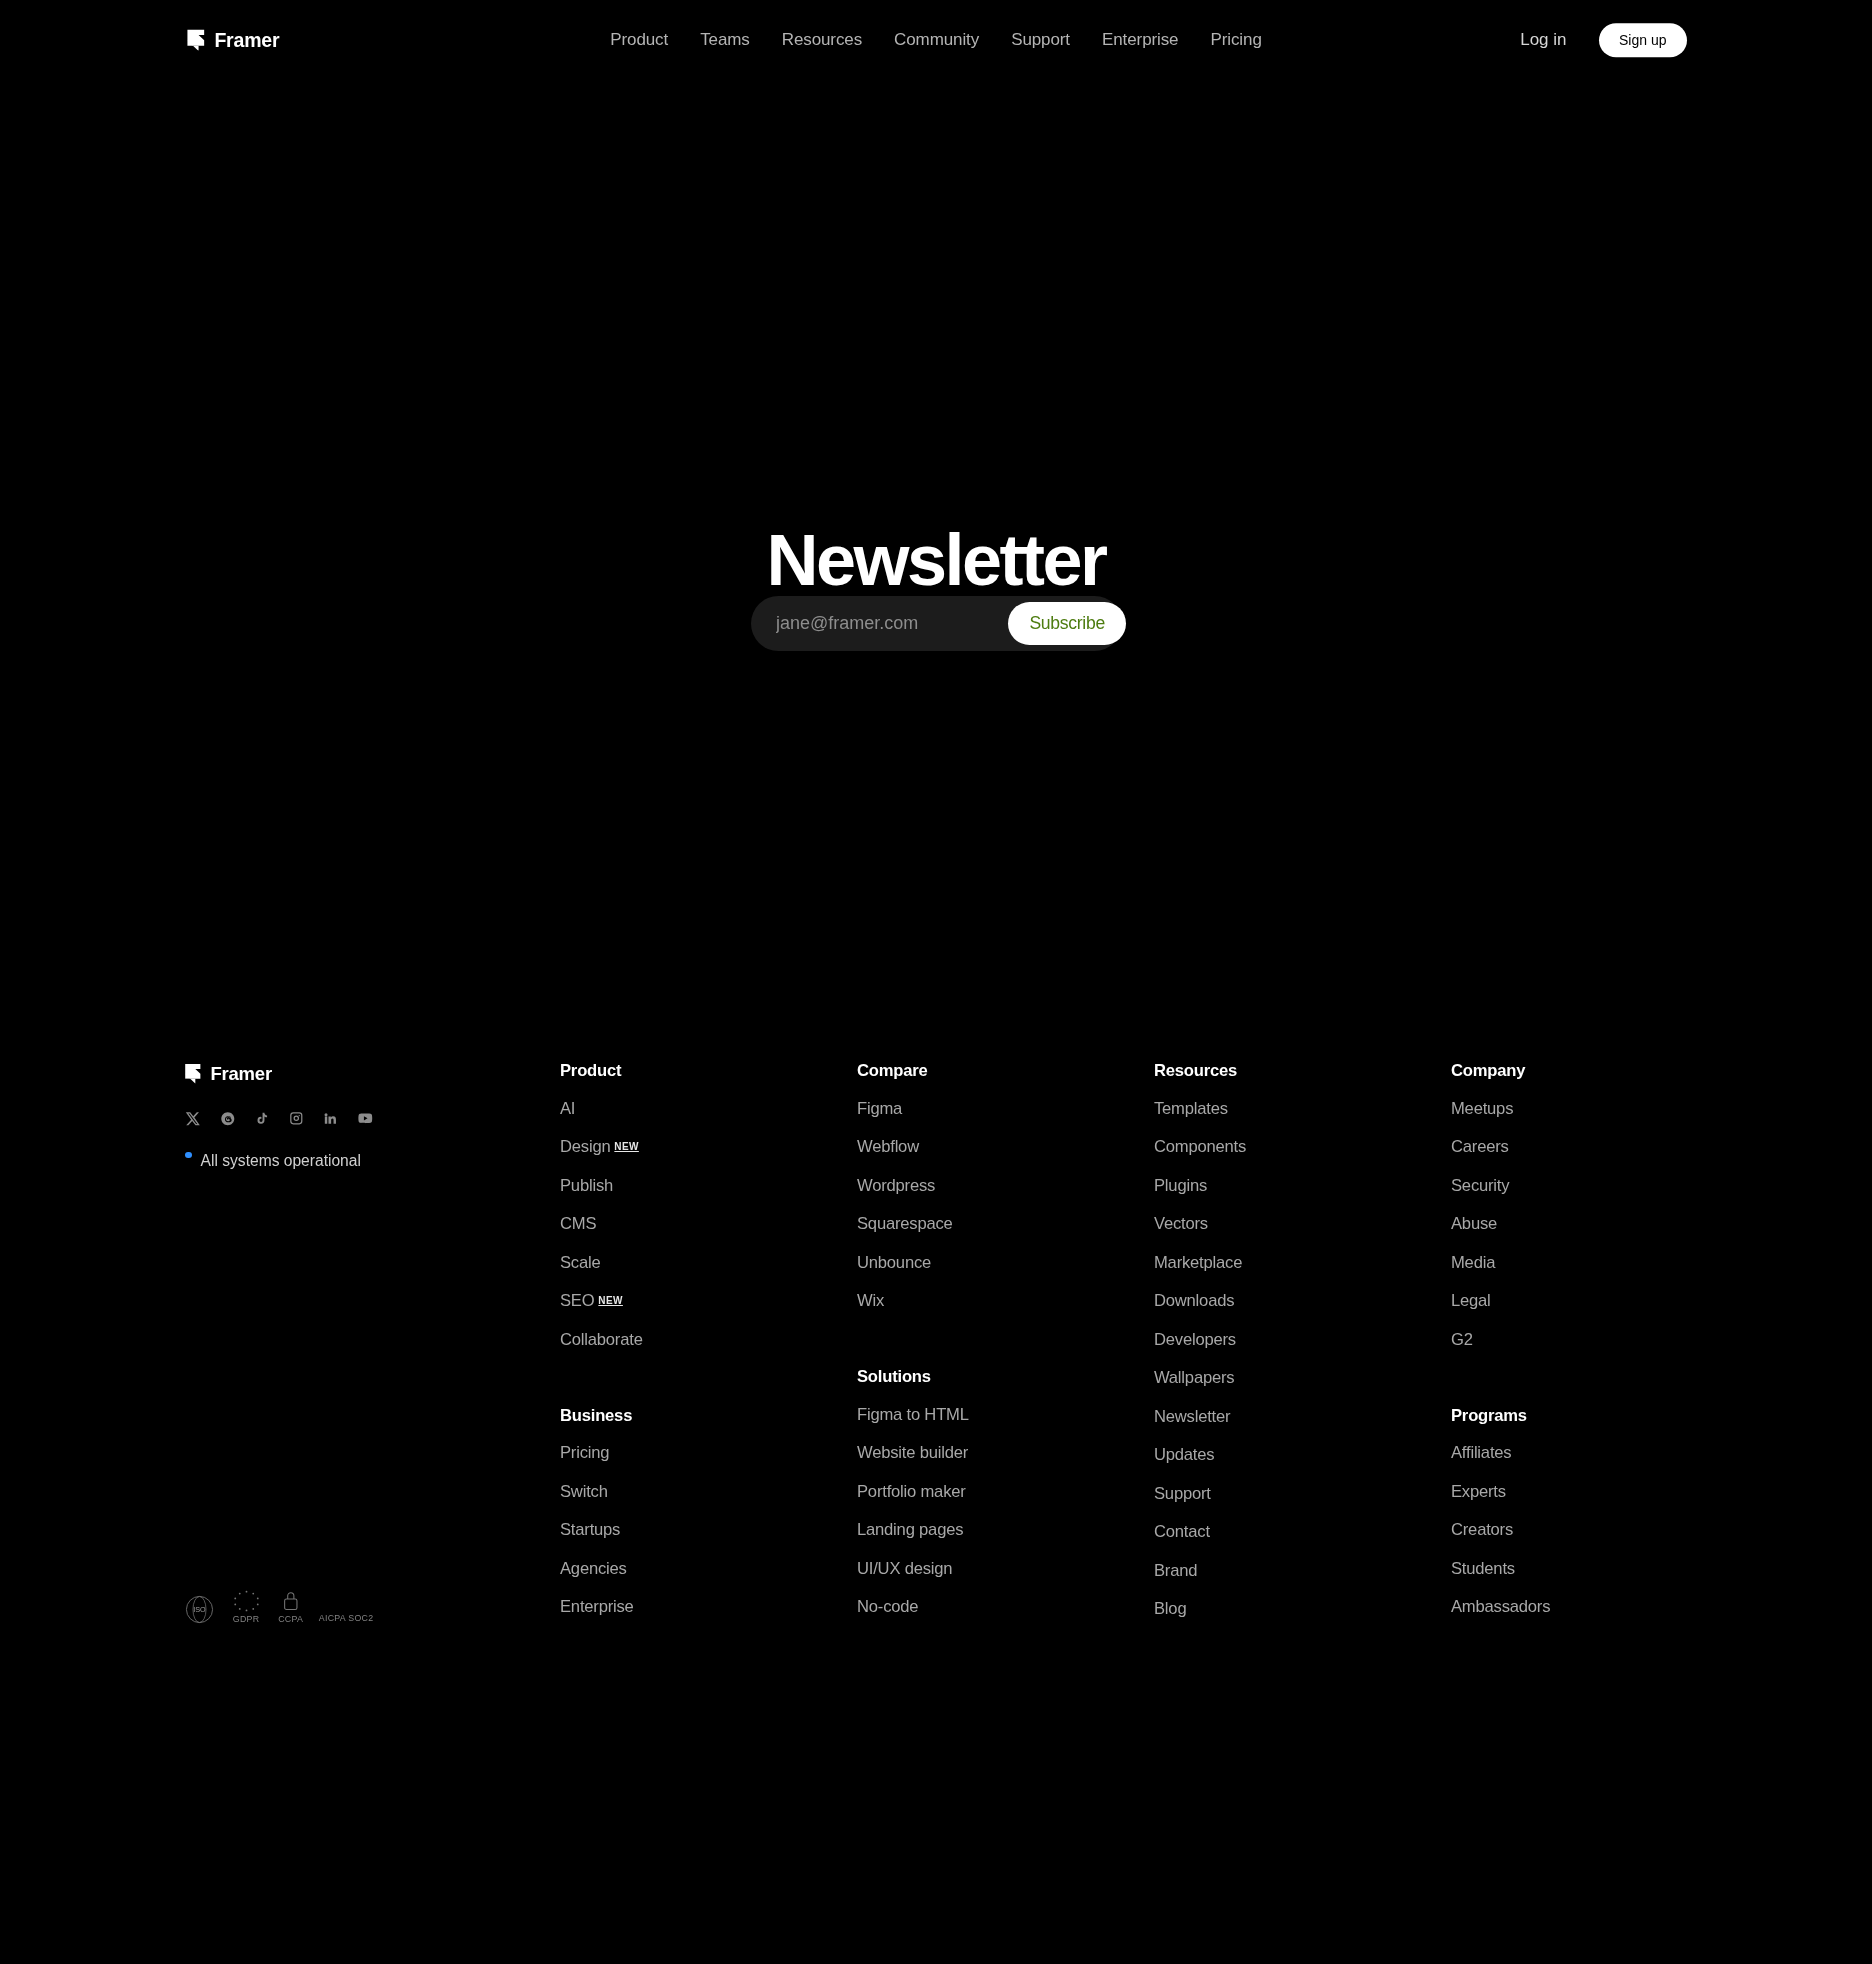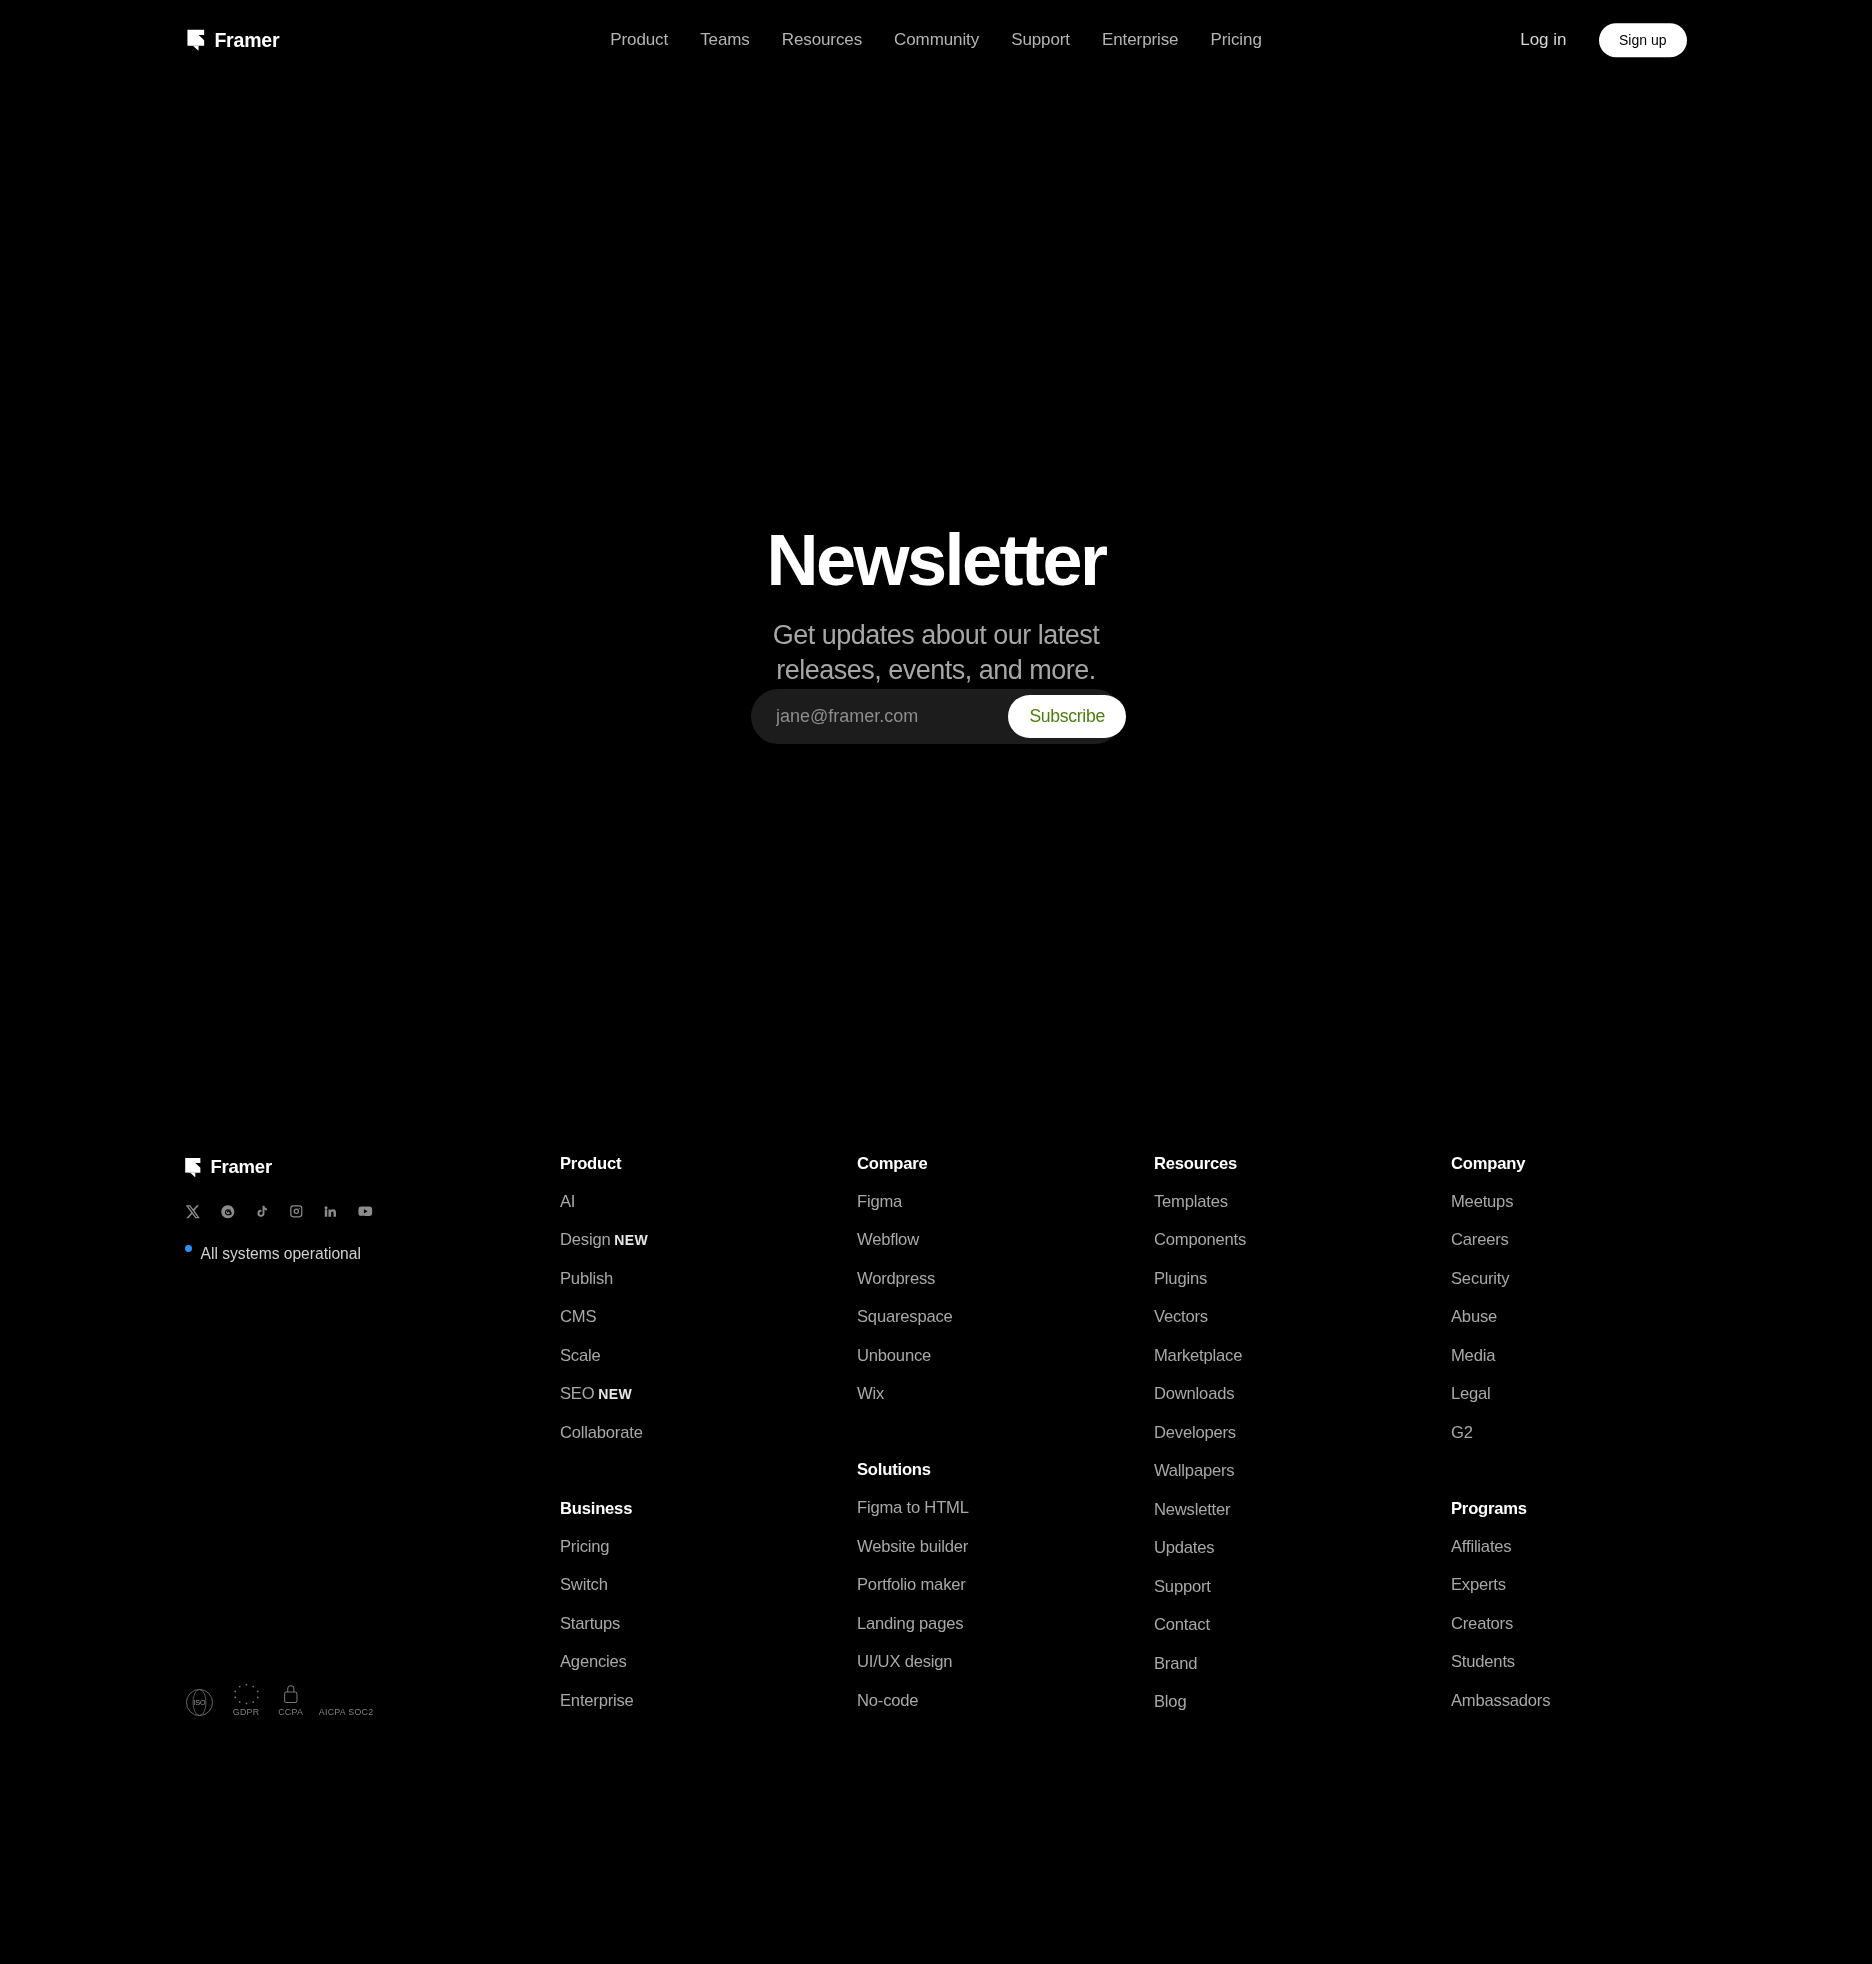--- a/index.html
+++ b/index.html
@@ -191,28 +191,29 @@
   }
   .col-link {
     display: block;
     font-size: 16.6px;
     color: #a8a8a8;
     margin-bottom: 18.5px;
     letter-spacing: -0.2px;
   }
   .tag-new {
     display: inline-block;
-    font-size: 14px;
+    font-size: 10px;
     font-weight: 700;
     letter-spacing: 0.4px;
     color: #e8e8e8;
     vertical-align: middle;
     margin-left: 3.9px;
     position: relative;
     top: -1px;
+    text-decoration: underline;
   }
 </style>
 </head>
 <body>
 
 <header class="header">
   <a class="logo-wrap" href="#">
     <svg class="logo-mark" viewBox="0 0 14 18">
       <path d="M0 0h14v4.5H9.33L14 9v4.5H4.66L0 9V0z" fill="#fff"></path>
       <path d="M0 9h4.66v4.5H0z" fill="#fff"></path>
@@ -232,21 +233,20 @@
   </nav>
 
   <div class="header-right">
     <a class="login-link" href="#">Log in</a>
     <button class="signup-btn">Sign up</button>
   </div>
 </header>
 
 <main class="hero">
   <h1 class="hero-title">Newsletter</h1>
-  <p class="hero-sub">Get updates about our latest releases, events, and more.</p>
 
   <form class="subscribe-form">
     <input class="subscribe-input" type="email" placeholder="jane@framer.com" style="">
     <button class="subscribe-btn">Subscribe</button>
   </form>
 </main>
 
 <footer class="footer">
 
   <div class="footer-left">

